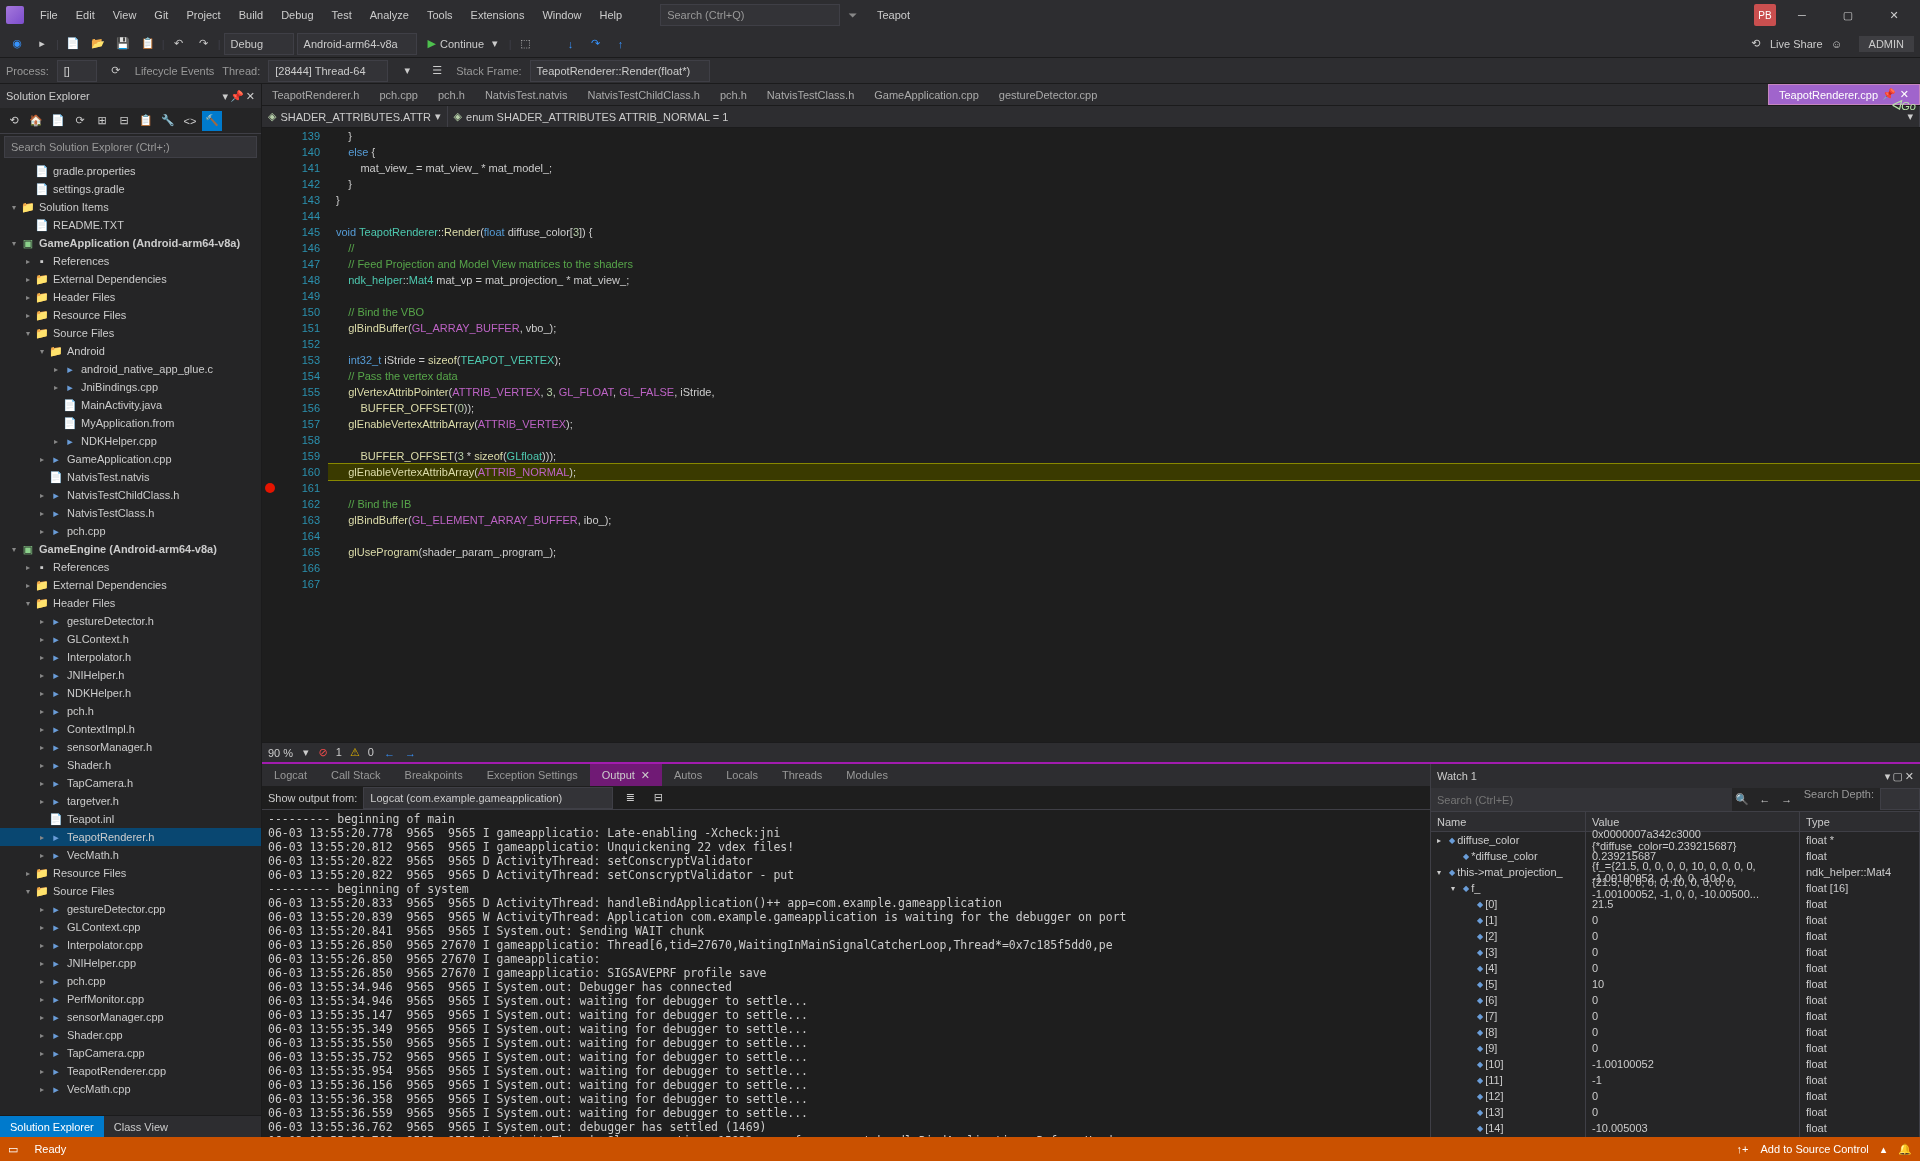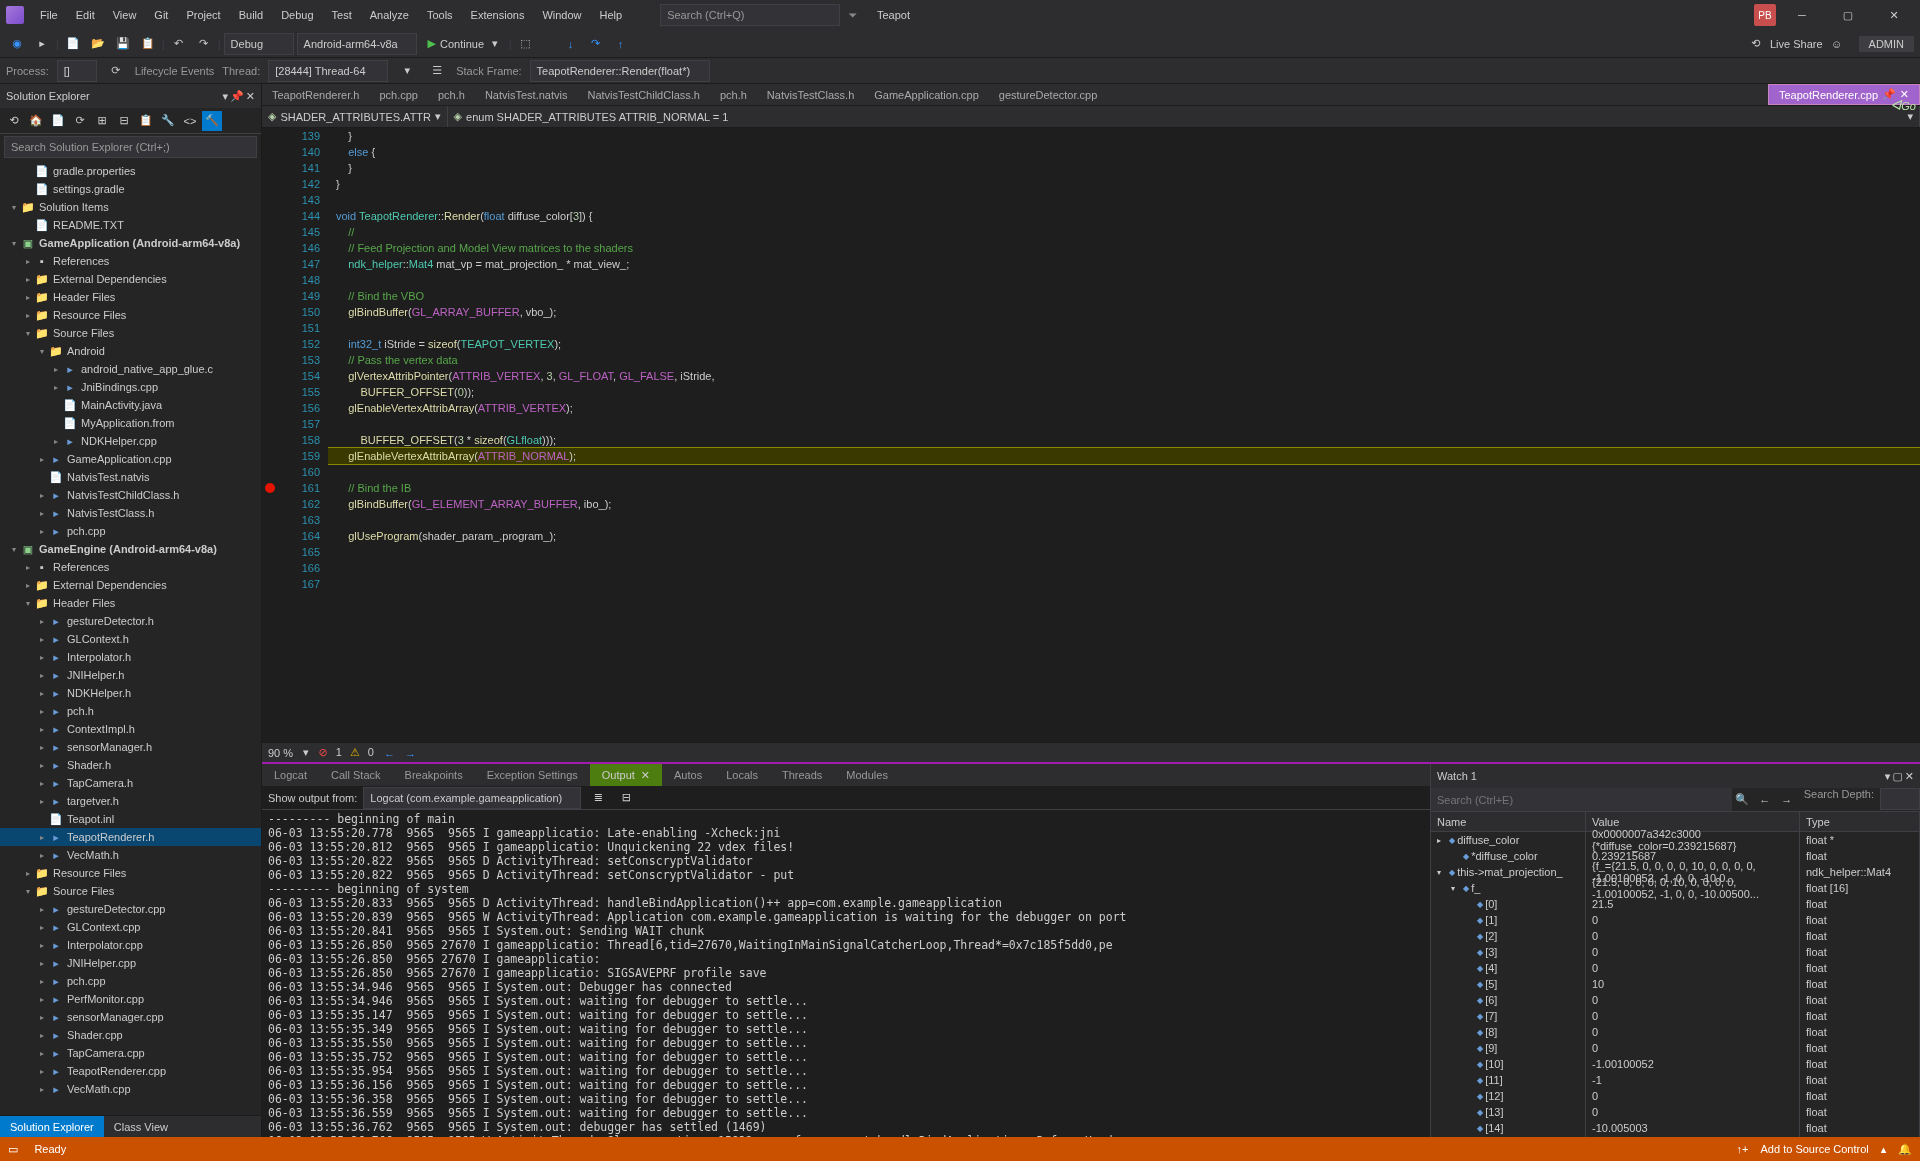--- a/index.html
+++ b/index.html
@@ -63,21 +63,21 @@
 .const { color: #bd63c5; }
 .cls { color: #4ec9b0; }
 .zoom-bar { height: 20px; background: #2d2d30; display: flex; align-items: center; padding: 0 6px; gap: 10px; border-top: 1px solid #1b1b1c; }
 .zoom-bar .errs { display: flex; gap: 8px; }
 .err-icon { color: #f14c4c; }
 .warn-icon { color: #ddb100; }
 .bottom-panels { height: 375px; display: flex; border-top: 2px solid #a21caf; }
 .output-panel { flex: 1; display: flex; flex-direction: column; background: #1e1e1e; }
 .output-tabs { height: 22px; background: #2d2d30; display: flex; }
 .out-tab { padding: 0 12px; display: flex; align-items: center; cursor: pointer; font-size: 11px; color: #999; }
-.out-tab.active { background: #4d7c0f; color: #ccc; text-align: center; }
+.out-tab.active { background: #701a75; color: #ccc; text-align: center; }
 .out-header { height: 24px; display: flex; align-items: center; padding: 0 6px; gap: 6px; border-bottom: 1px solid #3f3f46; }
 .out-content { flex: 1; overflow: auto; font-family: Consolas, monospace; font-size: 11.5px; padding: 2px 6px; color: #ccc; line-height: 14px; white-space: pre; }
 .watch-panel { width: 490px; border-left: 1px solid #3f3f46; display: flex; flex-direction: column; background: #252526; }
 .watch-search { height: 24px; display: flex; border-bottom: 1px solid #3f3f46; }
 .watch-search input { flex: 1; background: #333337; border: none; padding: 0 6px; color: #ccc; }
 .watch-grid { flex: 1; overflow: auto; }
 .watch-header { display: flex; height: 20px; background: #2d2d30; border-bottom: 1px solid #3f3f46; }
 .watch-col { padding: 0 6px; display: flex; align-items: center; border-right: 1px solid #3f3f46; }
 .wc-name { width: 155px; }
 .wc-value { flex: 1; }
@@ -548,20 +548,21 @@
             <div class="gutter-line">162</div>
             <div class="gutter-line">163</div>
             <div class="gutter-line">164</div>
             <div class="gutter-line">165</div>
             <div class="gutter-line">166</div>
             <div class="gutter-line">167</div>
           </div>
         <div class="code-lines" id="code-lines">
             <div class="code-line">    }</div>
             <div class="code-line">    <span class="kw">else</span> {</div>
+            <div class="code-line">        mat_view_ = mat_view_ * mat_model_;</div>
             <div class="code-line">    }</div>
             <div class="code-line">}</div>
             <div class="code-line"></div>
             <div class="code-line"><span class="kw">void</span> <span class="cls">TeapotRenderer</span>::<span class="fn">Render</span>(<span class="kw">float</span> diffuse_color[<span class="num">3</span>]) {</div>
             <div class="code-line">    <span class="cm">//</span></div>
             <div class="code-line">    <span class="cm">// Feed Projection and Model View matrices to the shaders</span></div>
             <div class="code-line">    <span class="cls">ndk_helper</span>::<span class="cls">Mat4</span> mat_vp = mat_projection_ * mat_view_;</div>
             <div class="code-line"></div>
             <div class="code-line">    <span class="cm">// Bind the VBO</span></div>
             <div class="code-line">    <span class="fn">glBindBuffer</span>(<span class="const">GL_ARRAY_BUFFER</span>, vbo_);</div>
@@ -603,21 +604,21 @@
               <div class="out-tab">Breakpoints</div>
               <div class="out-tab">Exception Settings</div>
               <div class="out-tab active">Output <span style="margin-left:6px">✕</span></div>
               <div class="out-tab">Autos</div>
               <div class="out-tab">Locals</div>
               <div class="out-tab">Threads</div>
               <div class="out-tab">Modules</div>
             </div>
           <div class="out-header">
             <span>Show output from:</span>
-            <div class="tb-dropdown" style="width:218px">Logcat (com.example.gameapplication)</div>
+            <div class="tb-dropdown" style="width:250px">Logcat (com.example.gameapplication)</div>
             <div class="tb-btn">≣</div>
             <div class="tb-btn">⊟</div>
           </div>
           <div class="out-content" id="out-content">--------- beginning of main
 06-03 13:55:20.778  9565  9565 I gameapplicatio: Late-enabling -Xcheck:jni
 06-03 13:55:20.812  9565  9565 I gameapplicatio: Unquickening 22 vdex files!
 06-03 13:55:20.822  9565  9565 D ActivityThread: setConscryptValidator
 06-03 13:55:20.822  9565  9565 D ActivityThread: setConscryptValidator - put
 --------- beginning of system
 06-03 13:55:20.833  9565  9565 D ActivityThread: handleBindApplication()++ app=com.example.gameapplication

